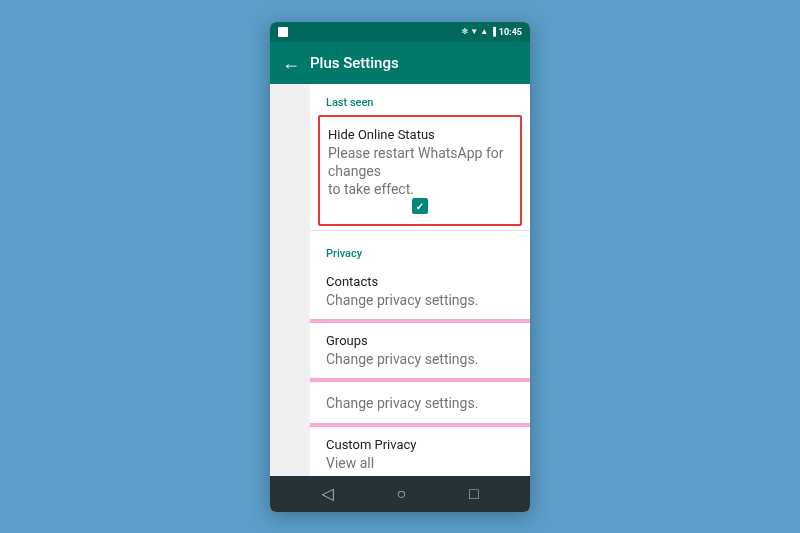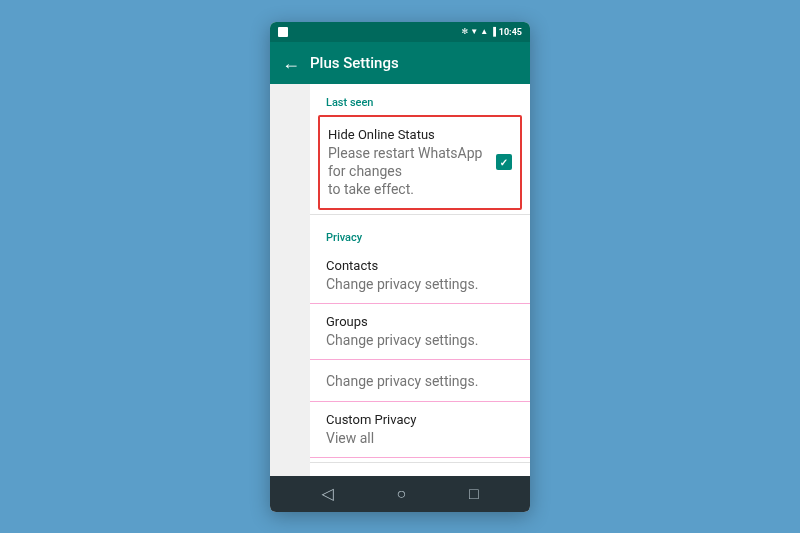--- a/index.html
+++ b/index.html
@@ -101,21 +101,21 @@
     .section-header {
       padding: 12px 16px 4px 16px;
       font-size: 11px;
       font-weight: 500;
       color: #00897b;
     }
 
     
     .setting-item {
       padding: 10px 16px;
-      border-bottom: 1px solid #f9a8d4;
+      border-bottom: 4px solid #f9a8d4;
       display: flex;
       align-items: center;
       justify-content: space-between;
       cursor: pointer;
     }
     .setting-item-text {
       flex: 1;
     }
     .setting-item-title {
       font-size: 13px;
@@ -131,20 +131,21 @@
 
     
     .highlighted-item {
       border: 2px solid #e53935;
       margin: 2px 8px;
       border-radius: 2px;
       padding: 10px 8px;
       display: flex;
       align-items: center;
       justify-content: space-between;
+      flex-direction: column;
     }
 
     
     .checkbox-checked {
       width: 16px;
       height: 16px;
       background: #00897b;
       border-radius: 2px;
       display: flex;
       align-items: center;

